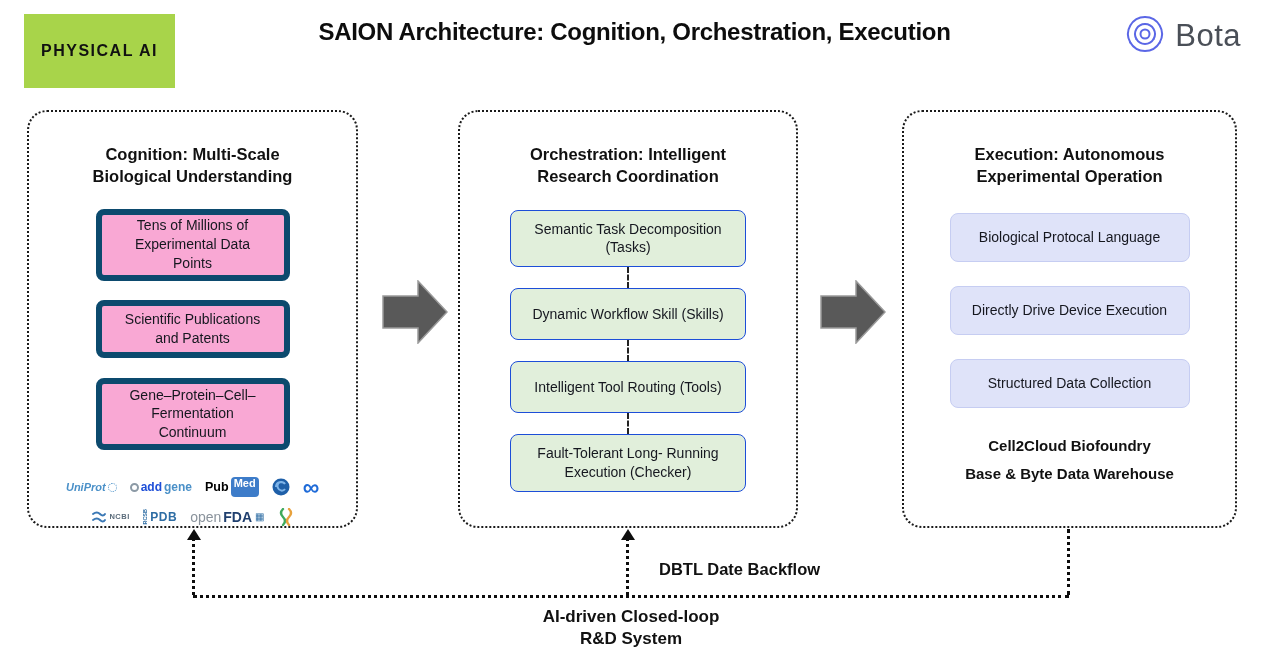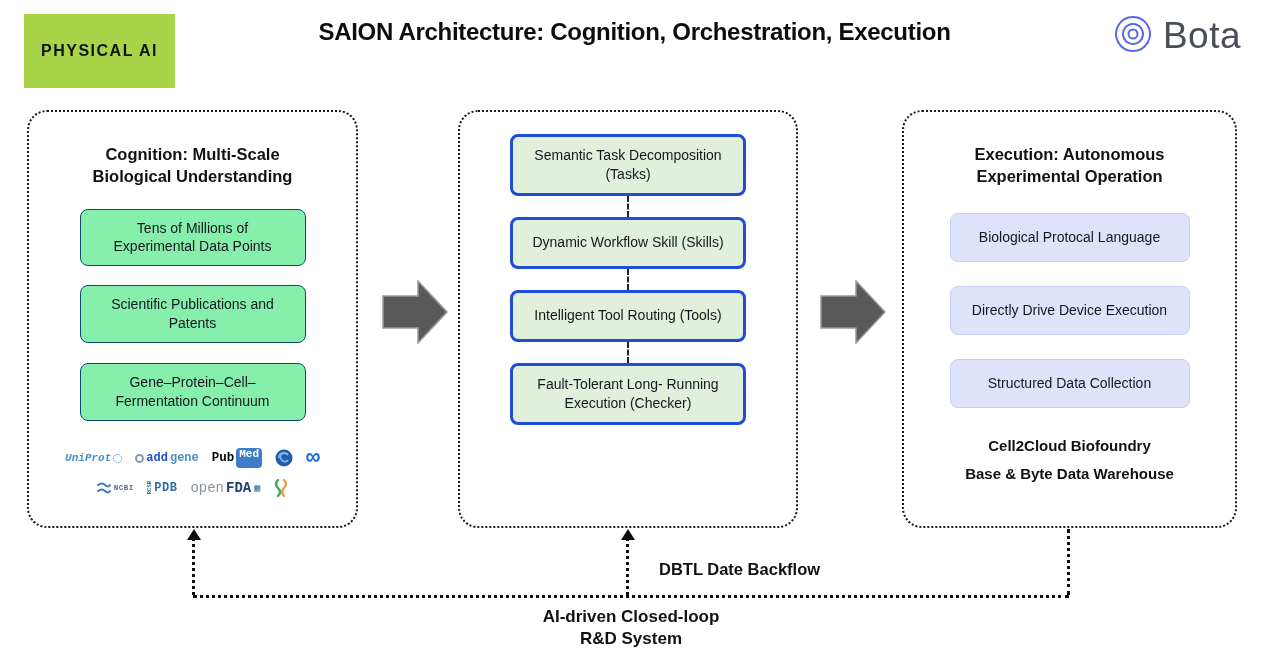--- a/index.html
+++ b/index.html
@@ -6,44 +6,44 @@
   html,body { background:#ffffff; }
   body { font-family:"Liberation Sans", sans-serif; color:#111; }
   .canvas { position:relative; width:1269px; height:664px; background:#fff; overflow:hidden; }
 
   
   .badge { position:absolute; left:24px; top:14px; background:#a8d44a; color:#111;
            font-weight:bold; font-size:16px; letter-spacing:1.5px; padding:28px 17px; }
   .main-title { position:absolute; left:0; right:0; top:18px; text-align:center;
                 font-size:24px; font-weight:bold; color:#0d0d0d; letter-spacing:-0.3px; }
   .brand { position:absolute; right:28px; top:12px; display:flex; align-items:center; gap:8px; }
-  .brand-name { font-size:37px; color:#4a4f57; font-weight:500; letter-spacing:0.5px; }
+  .brand-name { font-size:31px; color:#4a4f57; font-weight:500; letter-spacing:0.5px; }
 
   
   .panel { position:absolute; top:110px; height:418px; border:2.5px dotted #1a1a1a;
            border-radius:20px; display:flex; flex-direction:column; align-items:center; }
   .panel-cognition { left:27px;  width:331px; }
   .panel-orchestration { left:458px; width:340px; }
   .panel-execution { left:902px; width:335px; }
   .panel-title { margin-top:32px; text-align:center; font-weight:bold; font-size:16.5px;
                  line-height:1.32; max-width:230px; }
 
   .card { border-radius:8px; text-align:center; font-size:14px; line-height:1.35;
           color:#15171f; display:flex; align-items:center; justify-content:center;
           padding:9px 14px; }
-  .card-blue  { background:#86efac; border:1px solid #0c4a6e; width:226px; min-height:55px; }
-  .card-green { background:#e1efdb; border:3px solid #1d4ed8; width:236px; min-height:52px; }
+  .card-blue  { background:#f9a8d4; border:6px solid #0c4a6e; width:194px; min-height:55px; }
+  .card-green { background:#e1efdb; border:1px solid #1d4ed8; width:236px; min-height:52px; }
   .card-purple{ background:#dfe3f9; border:1px solid #c6cdf2; width:240px; min-height:49px; }
 
   .connector { width:0; height:21px; border-left:2.5px dashed #222; }
 
   
   .logo-rows { margin-top:26px; display:flex; flex-direction:column; gap:9px; align-items:center; }
   .logo-row { display:flex; align-items:center; gap:13px; }
-  .lg { display:flex; align-items:center; gap:2px; white-space:nowrap;font-family:Liberation Mono, monospace; }
+  .lg { display:flex; align-items:center; gap:2px; white-space:nowrap; }
   .uniprot-t { color:#4a90c8; font-weight:bold; font-size:11px; font-style:italic; }
   .dotring { width:9px; height:9px; border:1.6px dotted #4a90c8; border-radius:50%; display:inline-block; }
   .addgene-ring { width:9px; height:9px; border:2.4px solid #8c9aa6; border-radius:50%; display:inline-block; }
   .addgene-add { color:#1d4ed8; font-size:12px; font-weight:600; }
   .addgene-gene { color:#4a90c8; font-size:12px; font-weight:600; }
   .pub-t { color:#000000; font-weight:bold; font-size:12.5px; }
   .med-chip { background:#3d7cc9; color:#fff; font-weight:bold; font-size:11px;
               border-radius:4px; padding:0 3px 8px 3px; }
   .ncbi-t { color:#5a6b7a; font-size:7.5px; font-weight:bold; letter-spacing:0.5px; }
   .pdb-rcsb { color:#2e6da4; font-size:5.5px; font-weight:bold; writing-mode:vertical-rl; transform:rotate(180deg); line-height:1; }
@@ -148,20 +148,21 @@
           <svg width="16" height="18" viewBox="0 0 16 18">
             <path d="M5 1 q-4 4 0 8 t0 8" stroke="#3faa5c" stroke-width="2.4" fill="none" stroke-linecap="round"></path>
             <path d="M11 1 q4 4 0 8 t0 8" stroke="#e8a13c" stroke-width="2.4" fill="none" stroke-linecap="round"></path>
           </svg>
         </span>
       </div>
     </div>
   </div>
 
   <div class="panel panel-orchestration">
+    <div class="panel-title">Orchestration: Intelligent Research Coordination</div>
     <div class="card card-green" style="margin-top:22px">Semantic Task Decomposition (Tasks)</div>
     <div class="connector"></div>
     <div class="card card-green">Dynamic Workflow Skill (Skills)</div>
     <div class="connector"></div>
     <div class="card card-green">Intelligent Tool Routing (Tools)</div>
     <div class="connector"></div>
     <div class="card card-green">Fault-Tolerant Long- Running Execution (Checker)</div>
   </div>
 
   <div class="panel panel-execution">

